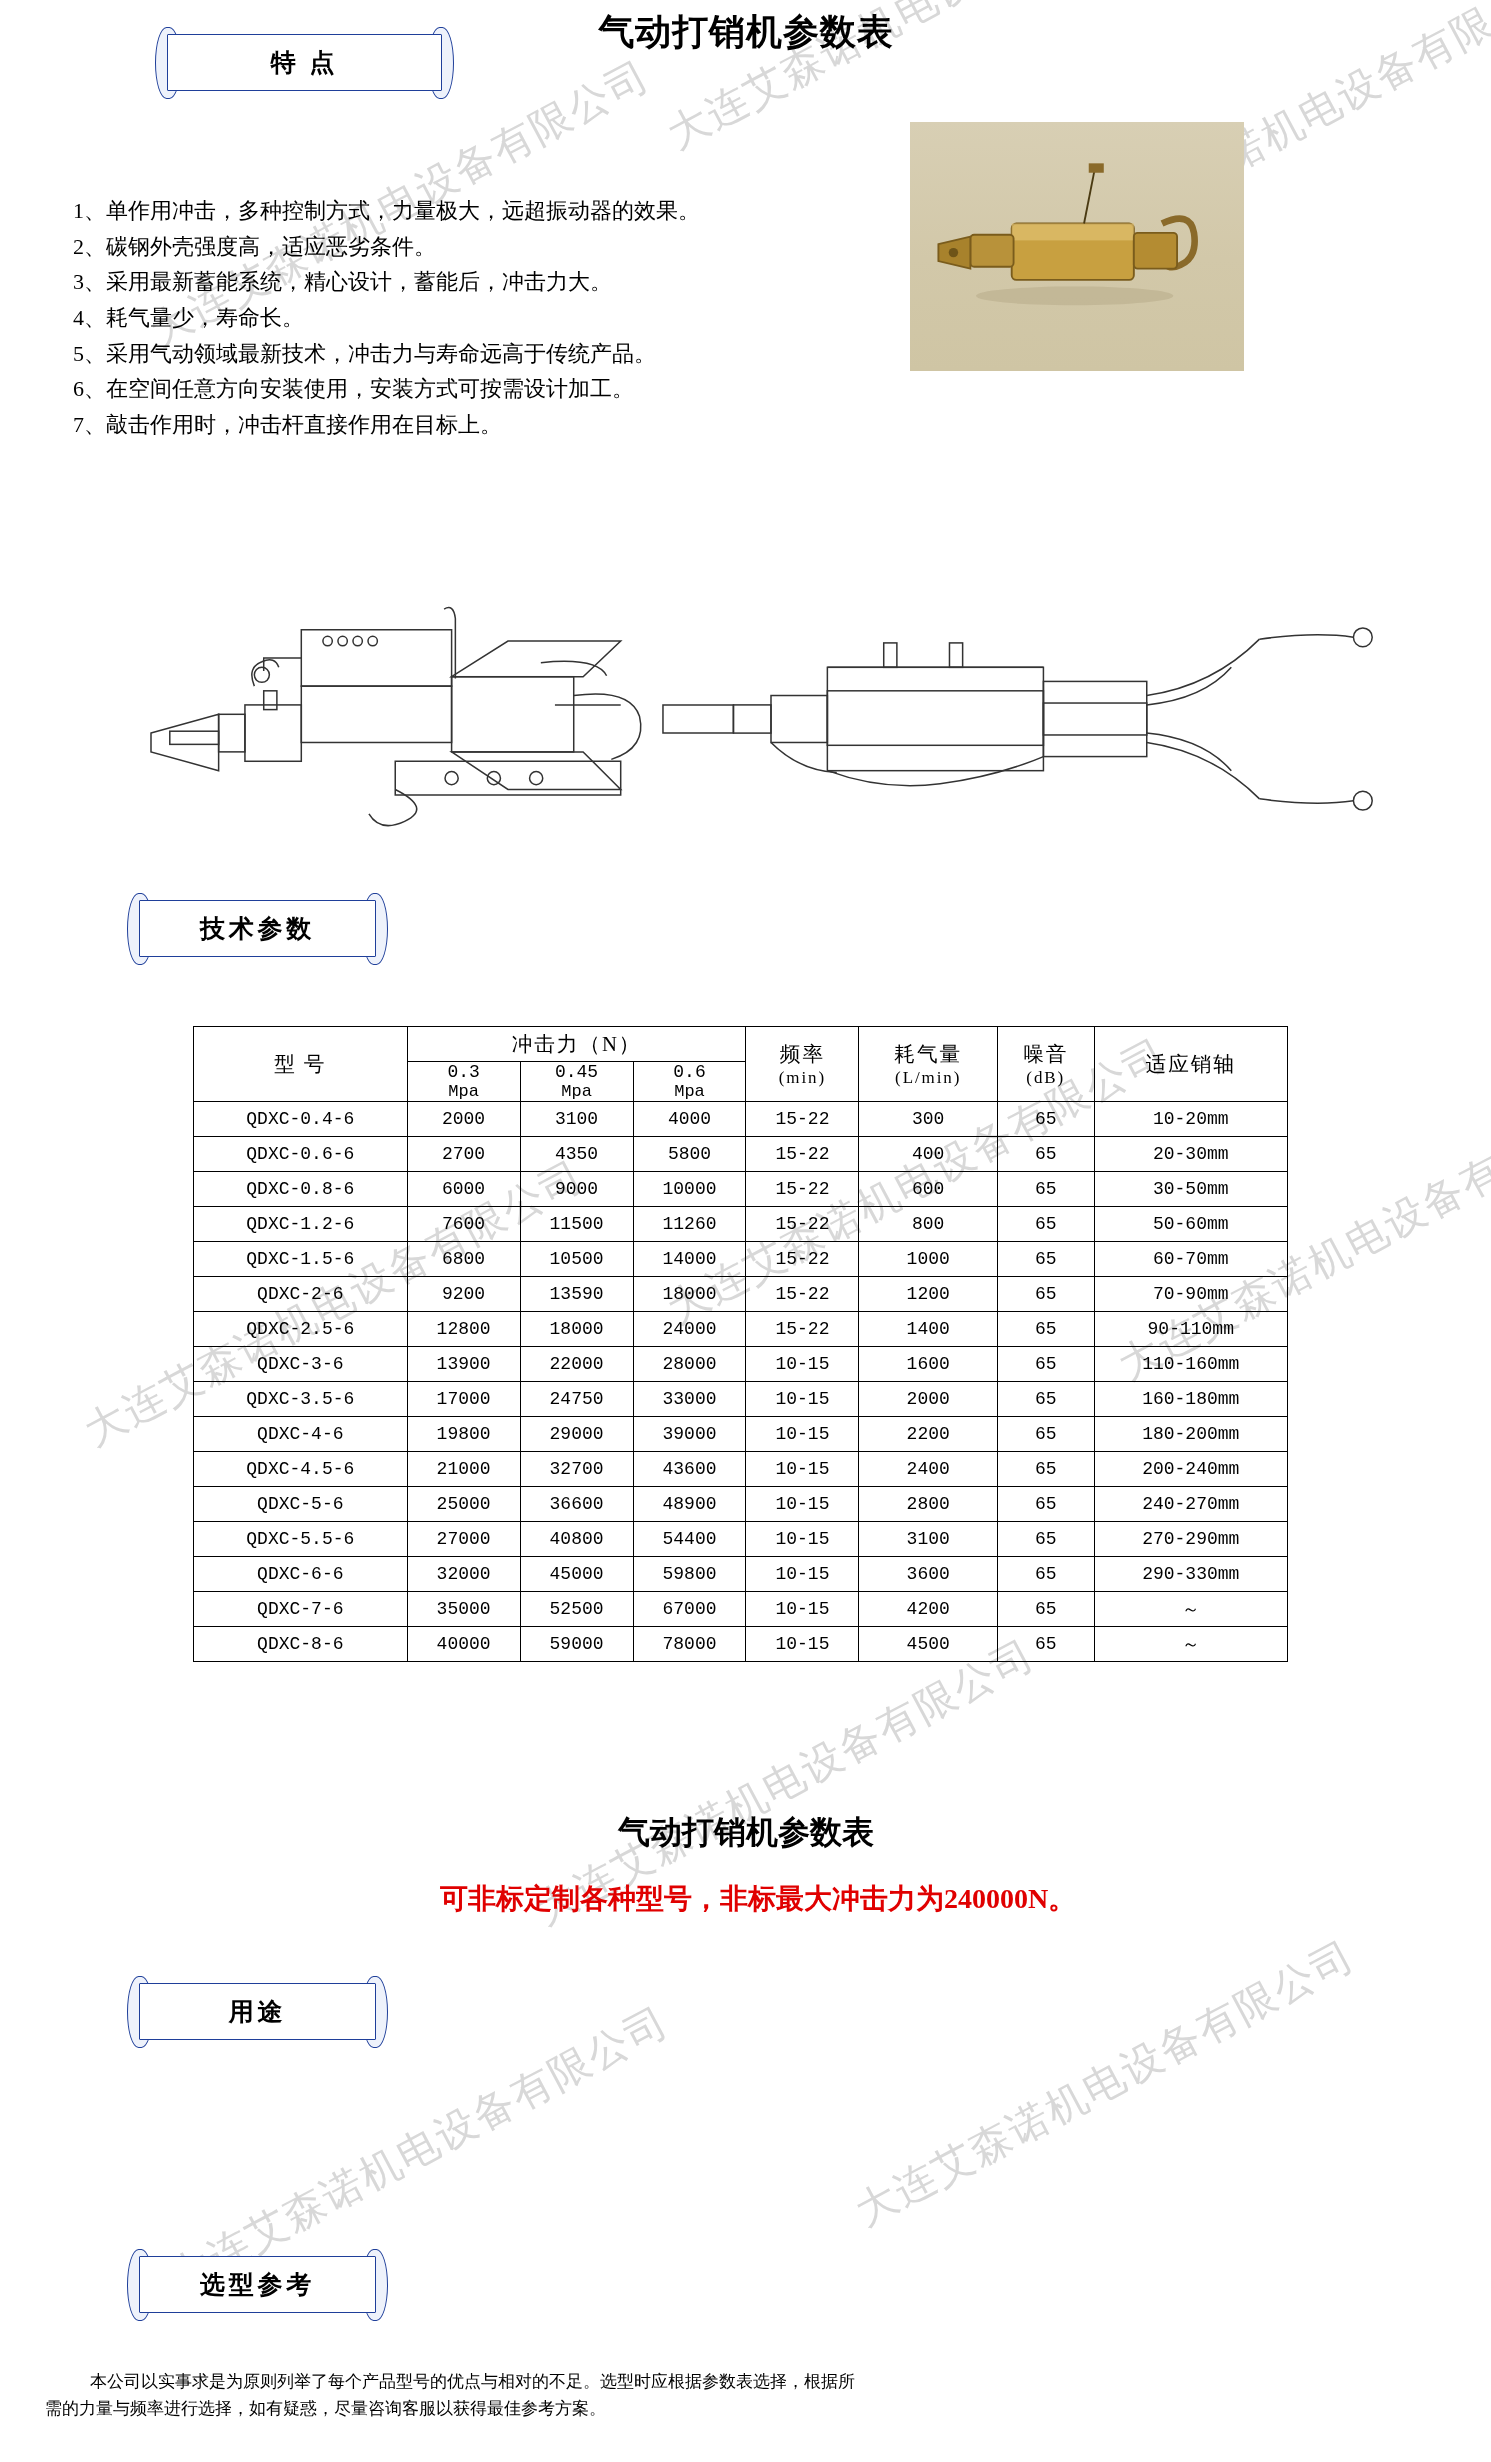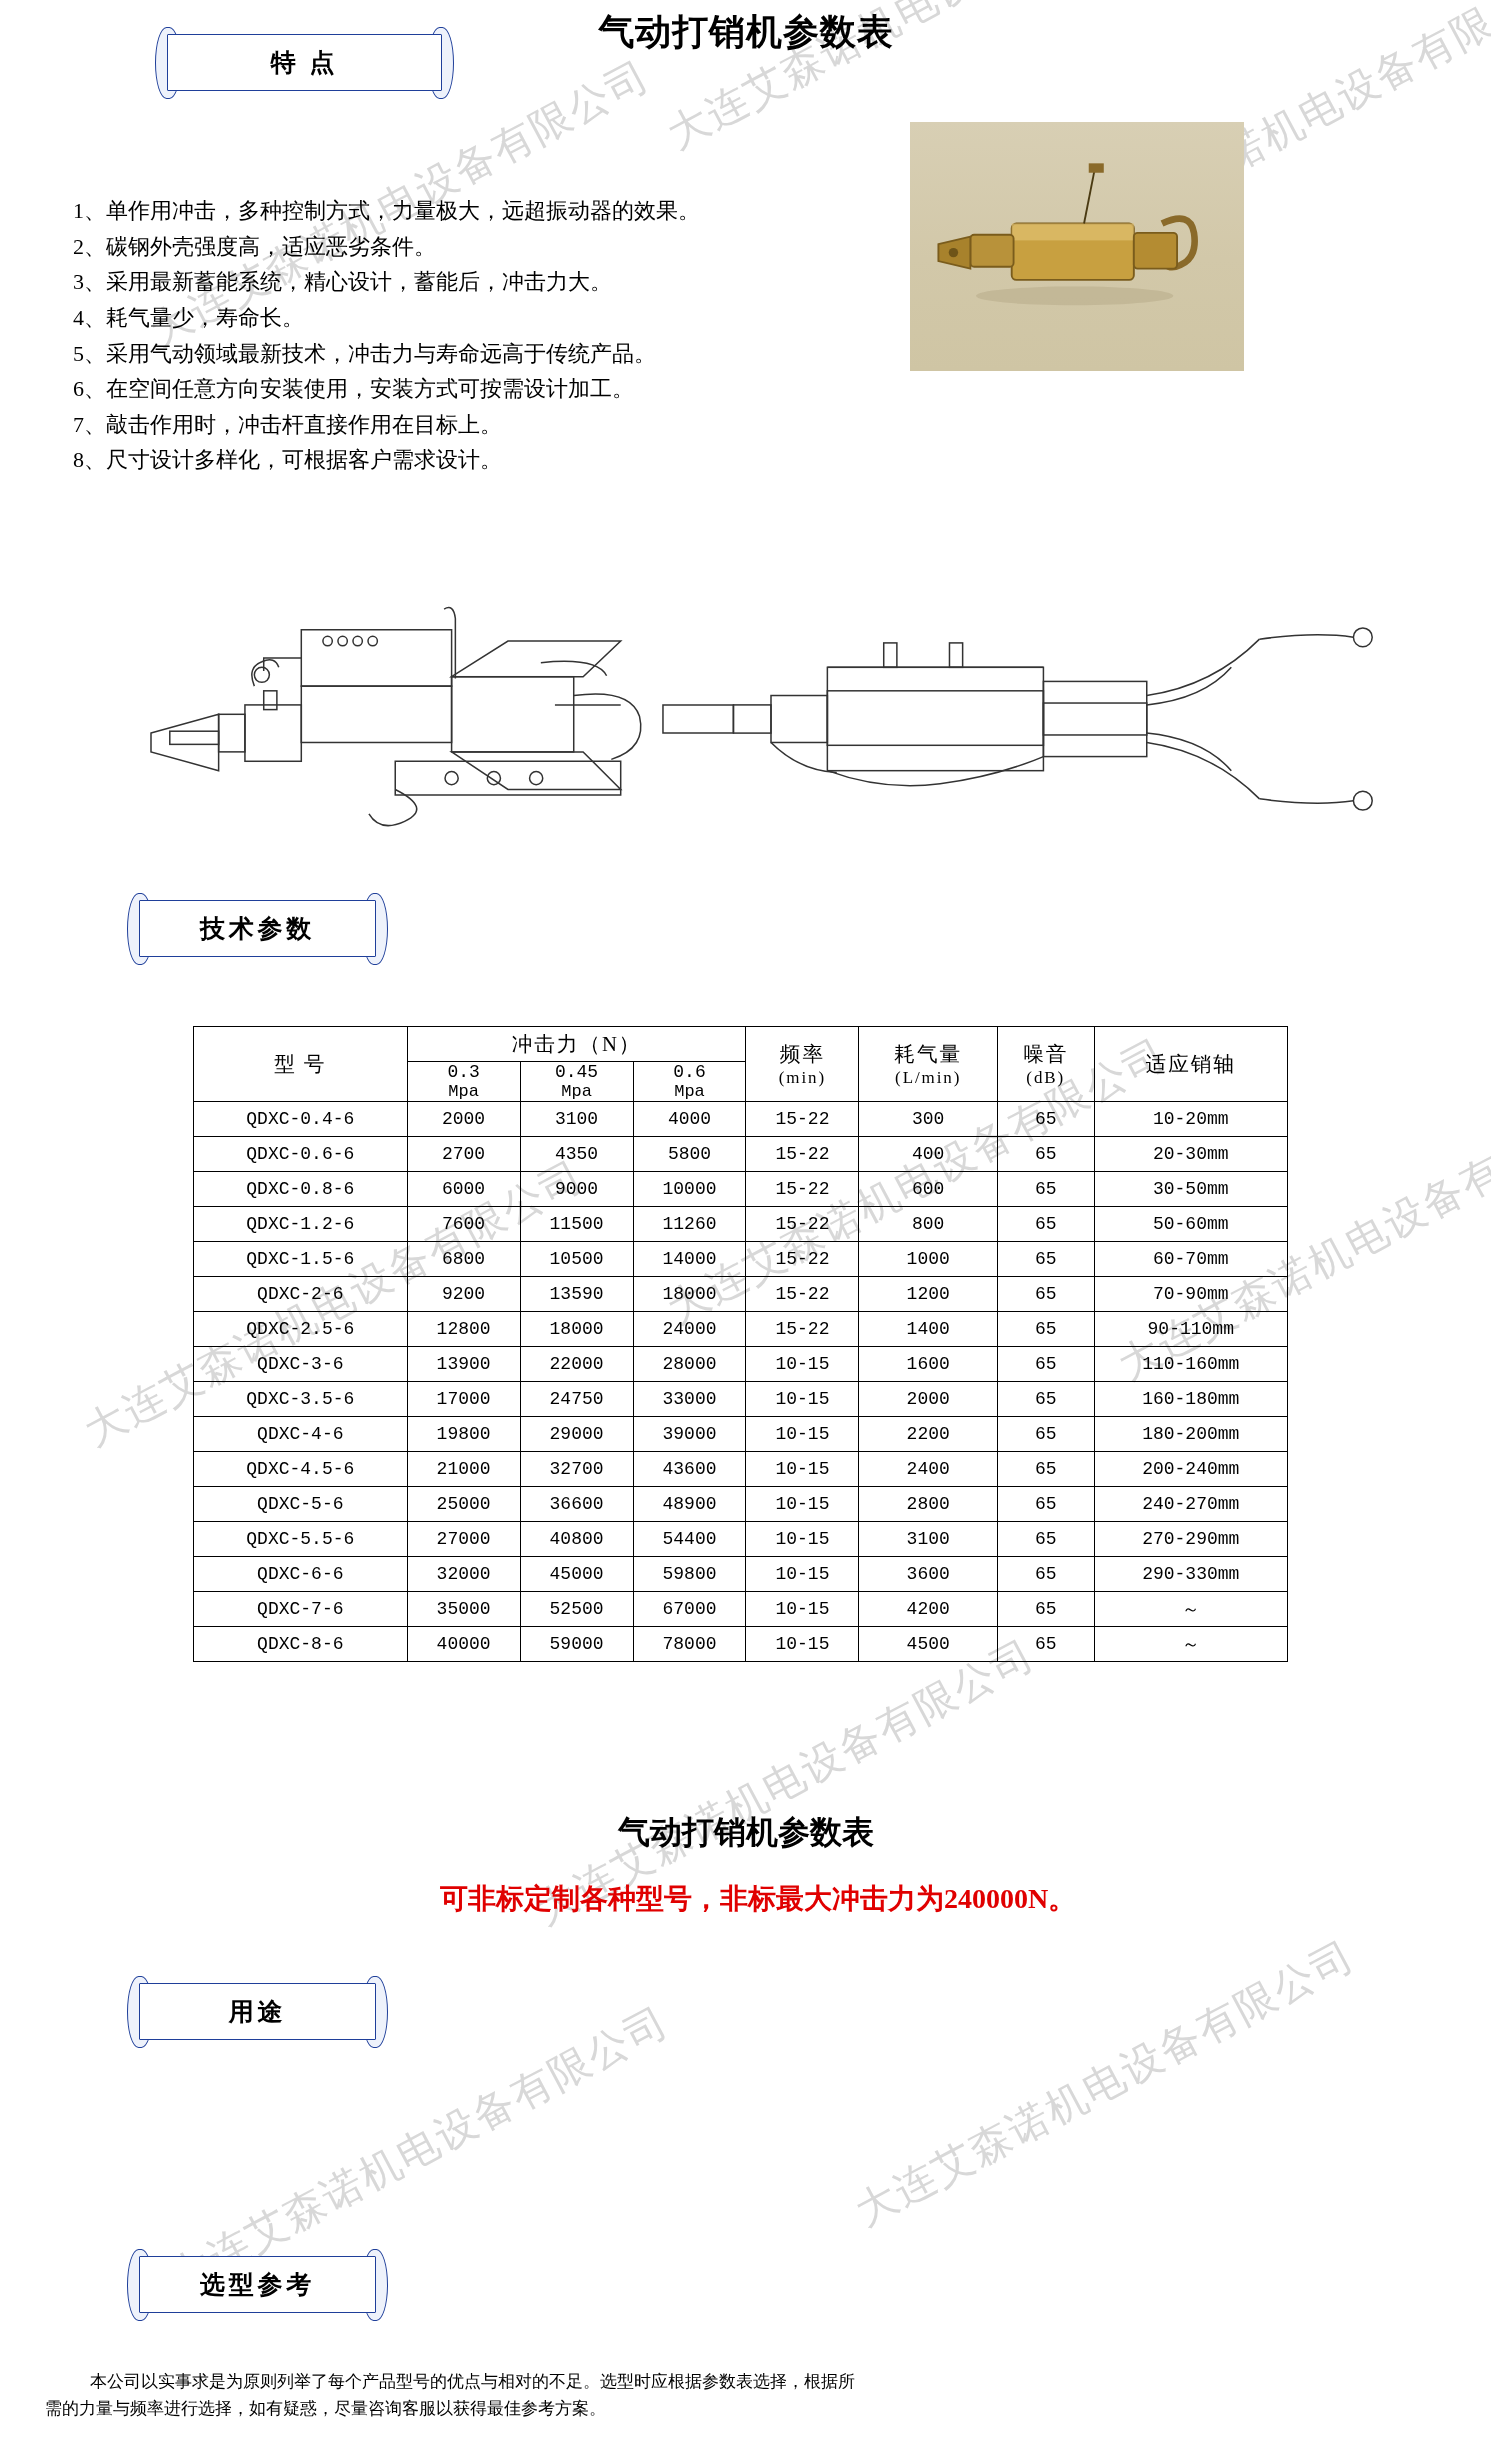--- a/index.html
+++ b/index.html
@@ -146,21 +146,20 @@
   </div>
 
   <div class="features" id="features">
       <div><span>1、单作用冲击，多种控制方式，</span><span class="red">力量极大，远超振动器的效果</span><span>。</span></div>
       <div><span>2、碳钢外壳强度高，适应恶劣条件。</span></div>
       <div><span>3、采用</span><span class="red">最新蓄能系统</span><span>，精心设计，蓄能后，冲击力大。</span></div>
       <div><span>4、耗气量少，寿命长。</span></div>
       <div><span>5、采用气动领域</span><span class="red">最新技术</span><span>，冲击力与寿命远高于传统产品。</span></div>
       <div><span>6、在空间</span><span class="red">任意方向安装</span><span>使用，安装方式可按需设计加工。</span></div>
       <div><span>7、</span><span class="red">敲击作用时，冲击杆直接作用在目标上</span><span>。</span></div>
-      <div><span>8、尺寸设计多样化，可根据客户需求设计。</span></div>
     </div>
 
   <div class="photo">
     <svg width="334" height="249" viewBox="0 0 355 265">
       <g>
 
         <path d="M268 108 q30 -14 34 10 q4 26 -14 34 q-16 8 -20 -8" fill="none" stroke="#8a6a2a" stroke-width="7"></path>
 
         <rect x="108" y="108" width="130" height="60" rx="5" fill="#c8a040" stroke="#7a5c1c" stroke-width="2"></rect>
         <rect x="108" y="108" width="130" height="18" fill="#e0c070" opacity="0.7"></rect>

